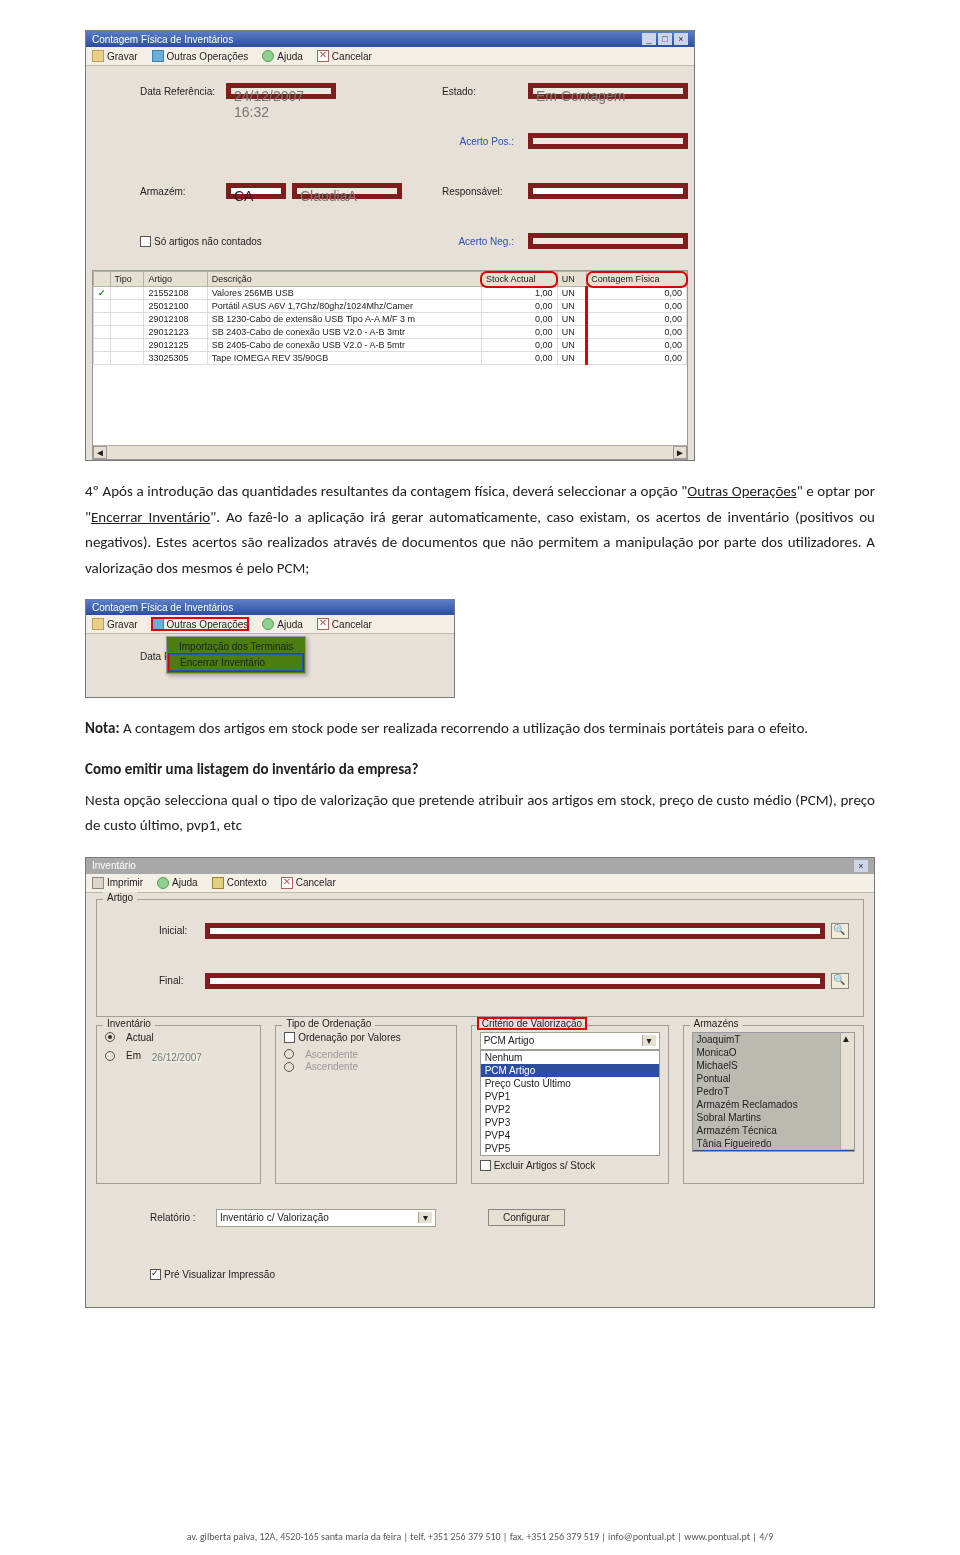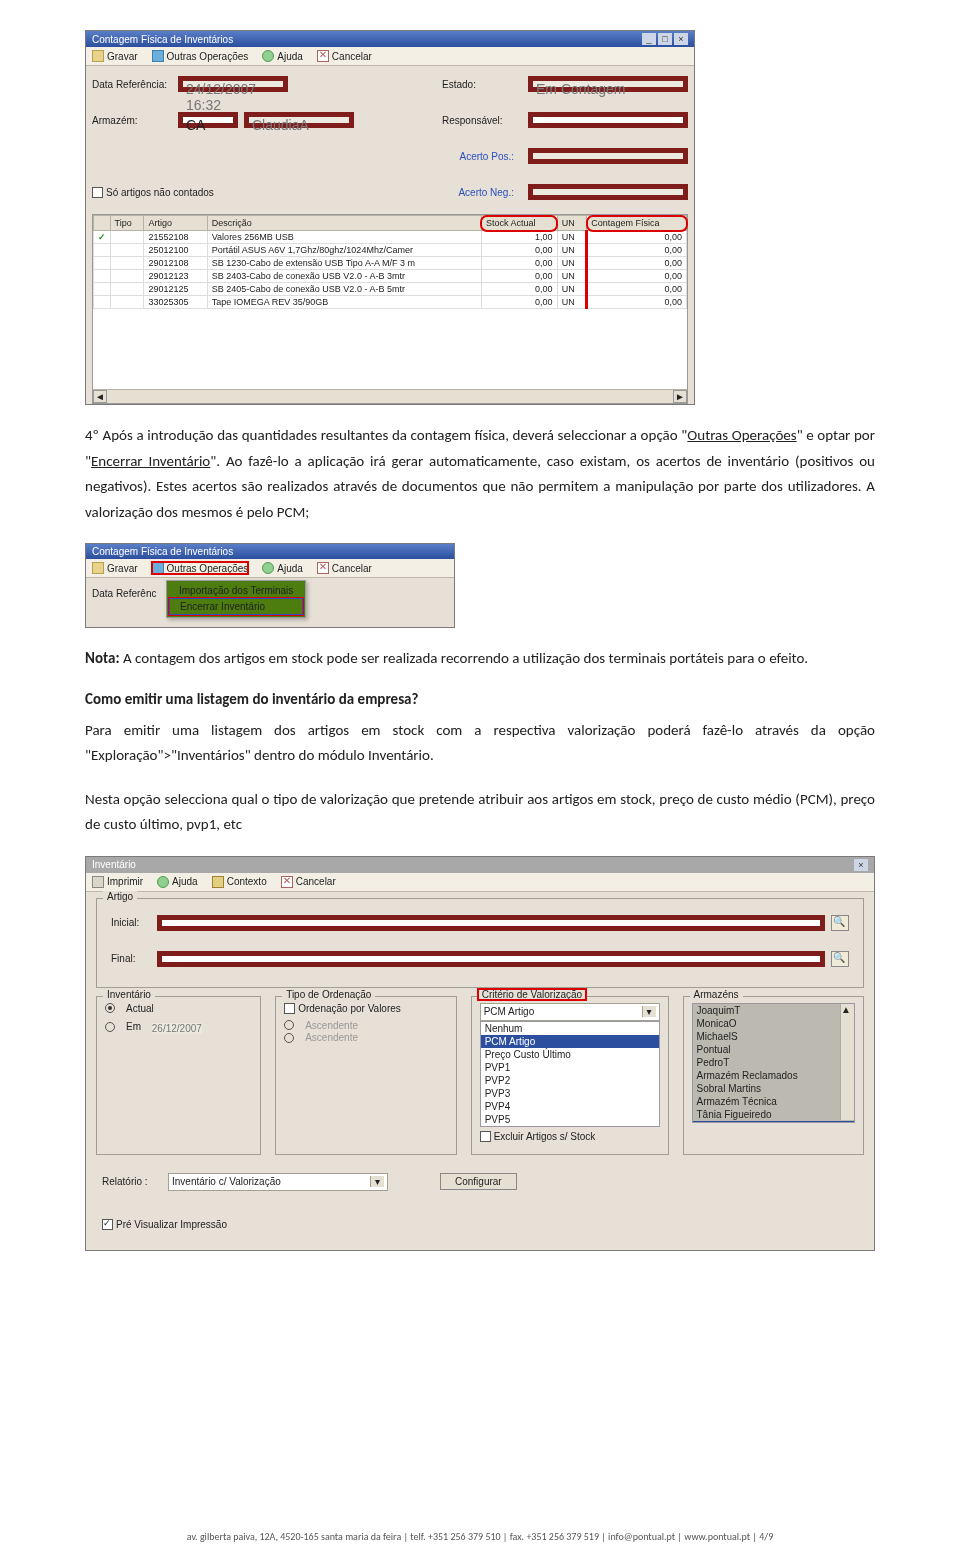--- a/index.html
+++ b/index.html
@@ -84,22 +84,23 @@
   .ico-ops { background:#6baedb; border:1px solid #3d7fad; }
   .ico-help { background:#8fcf8f; border:1px solid #4f9f4f; border-radius:50%; }
   .ico-cancel { background:#fff; border:1px solid #b06060; position:relative; }
   .ico-cancel::after { content:"✕"; position:absolute; top:-2px; left:1px; color:#b06060; font-size:10px;}
   .ico-print { background:#dcd6c8; border:1px solid #888; }
   .ico-ctx { background:#e0d080; border:1px solid #a08030; }
   .form-row {
     display: flex;
     align-items: center;
     gap: 6px;
-    padding: 10px 6px;
+    padding: 17px 6px;
     flex-wrap: wrap;
+    margin-left: 48px;
   }
   .form-row label { min-width: 80px; }
   .form-row .field {
     border: 5px solid #7f1d1d;
     background: #fff;
     height: 16px;
     padding: 0 3px;
     line-height:16px;
     font-size:14px;
   }
@@ -254,31 +255,31 @@
         </span>
     </div>
 
     <div class="form-row">
       <label>Data Referência:</label>
       <span class="field mid ro">24/12/2007 16:32</span>
       <span style="flex:1"></span>
       <label>Estado:</label>
       <span class="field long ro">Em Contagem</span>
     </div>
+    <div class="form-row" style="justify-content:flex-end; gap:14px;">
+      <span class="blue-link">Acerto Pos.:</span>
+      <span class="field long ro"></span>
+    </div>
     <div class="form-row">
       <label>Armazém:</label>
       <span class="field short">CA</span>
       <span class="field mid ro">ClaudiaA</span>
       <span style="flex:1"></span>
       <label>Responsável:</label>
       <span class="field long"></span>
-    </div>
-    <div class="form-row" style="justify-content:flex-end; gap:14px;">
-      <span class="blue-link">Acerto Pos.:</span>
-      <span class="field long ro"></span>
     </div>
     <div class="form-row" style="gap:14px;">
       <span class="checkbox">
           <span class="box"></span>
           <span>Só artigos não contados</span>
         </span>
       <span style="flex:1"></span>
       <span class="blue-link">Acerto Neg.:</span>
       <span class="field long ro"></span>
     </div>
@@ -396,21 +397,20 @@
       <div class="mi sel">Encerrar Inventário</div>
     </div>
     <div style="height:18px;"></div>
   </div>
 
   <p class="body-text">
     <b>Nota:</b><span> A contagem dos artigos em stock pode ser realizada recorrendo a utilização dos terminais portáteis para o efeito.</span>
   </p>
 
   <p class="section-head">Como emitir uma listagem do inventário da empresa?</p>
-  <p class="body-text">Para emitir uma listagem dos artigos em stock com a respectiva valorização poderá fazê-lo através da opção "Exploração"&gt;"Inventários" dentro do módulo Inventário.</p>
   <p class="body-text">Nesta opção selecciona qual o tipo de valorização que pretende atribuir aos artigos em stock, preço de custo médio (PCM), preço de custo último, pvp1, etc</p>
 
   <div class="win inv">
     <div class="win-title gray">
       <span>Inventário</span>
       <span class="btns">
           <span class="btn">×</span>
         </span>
     </div>
     <div class="toolbar">

